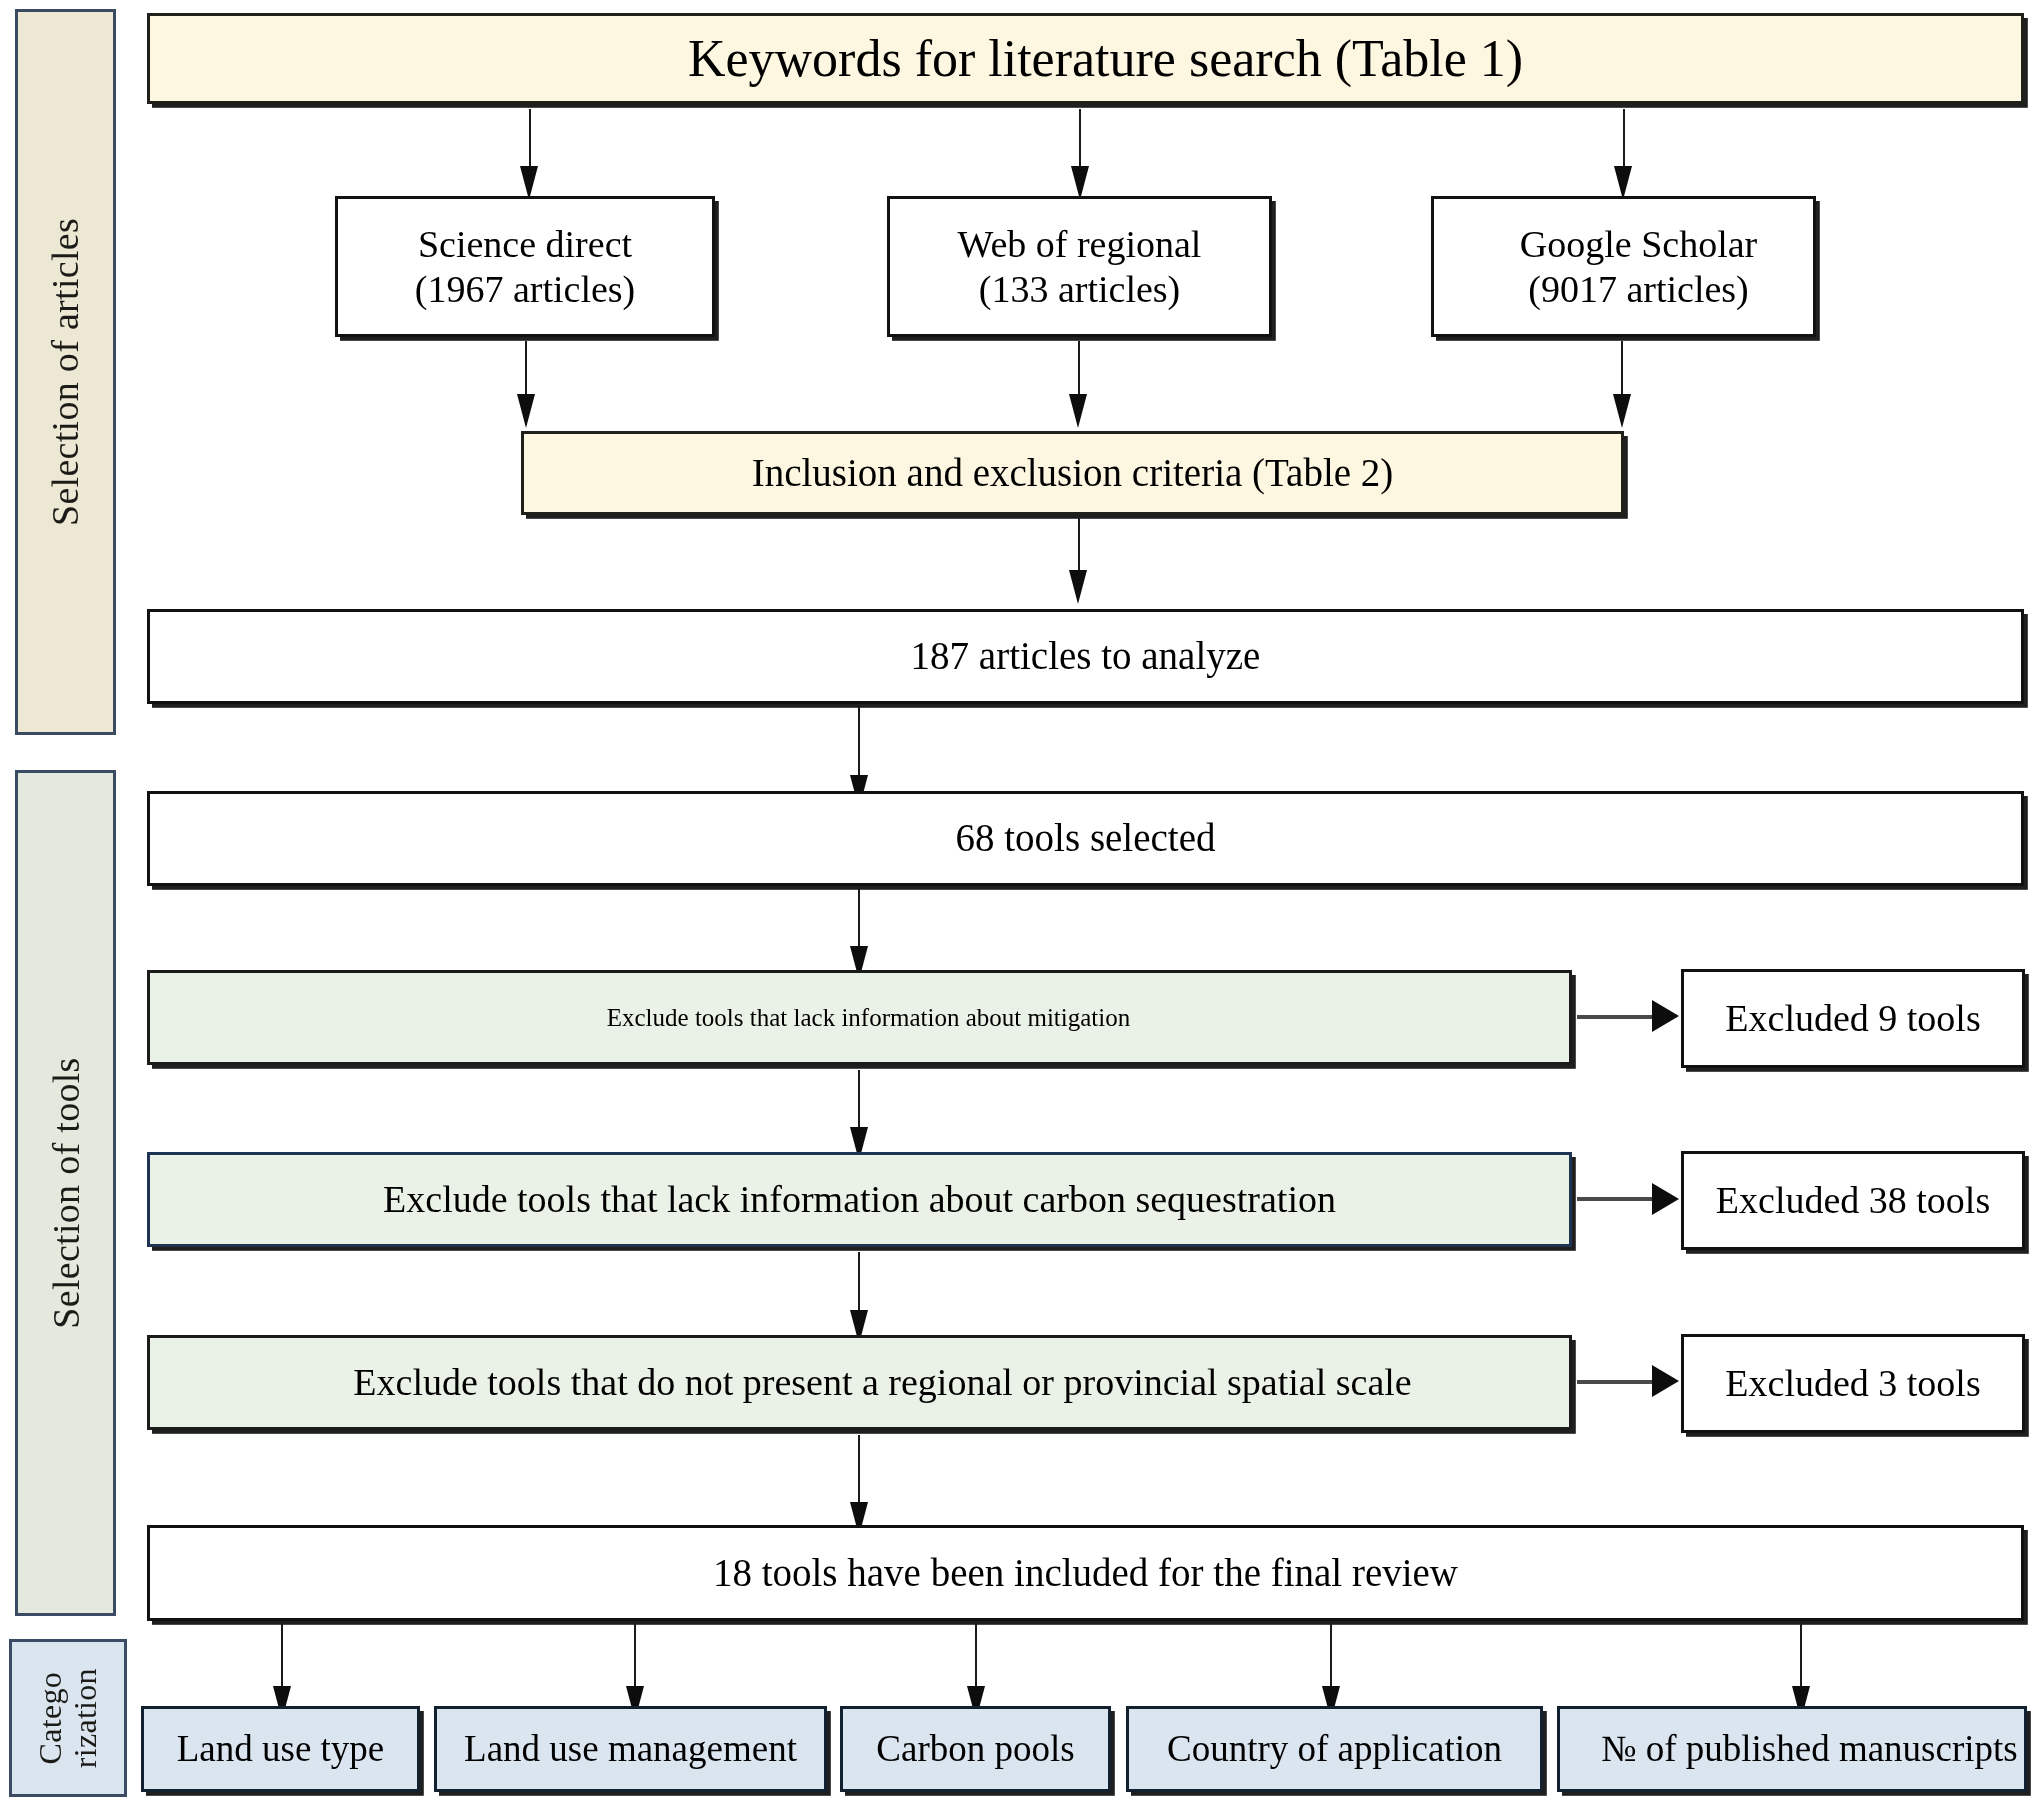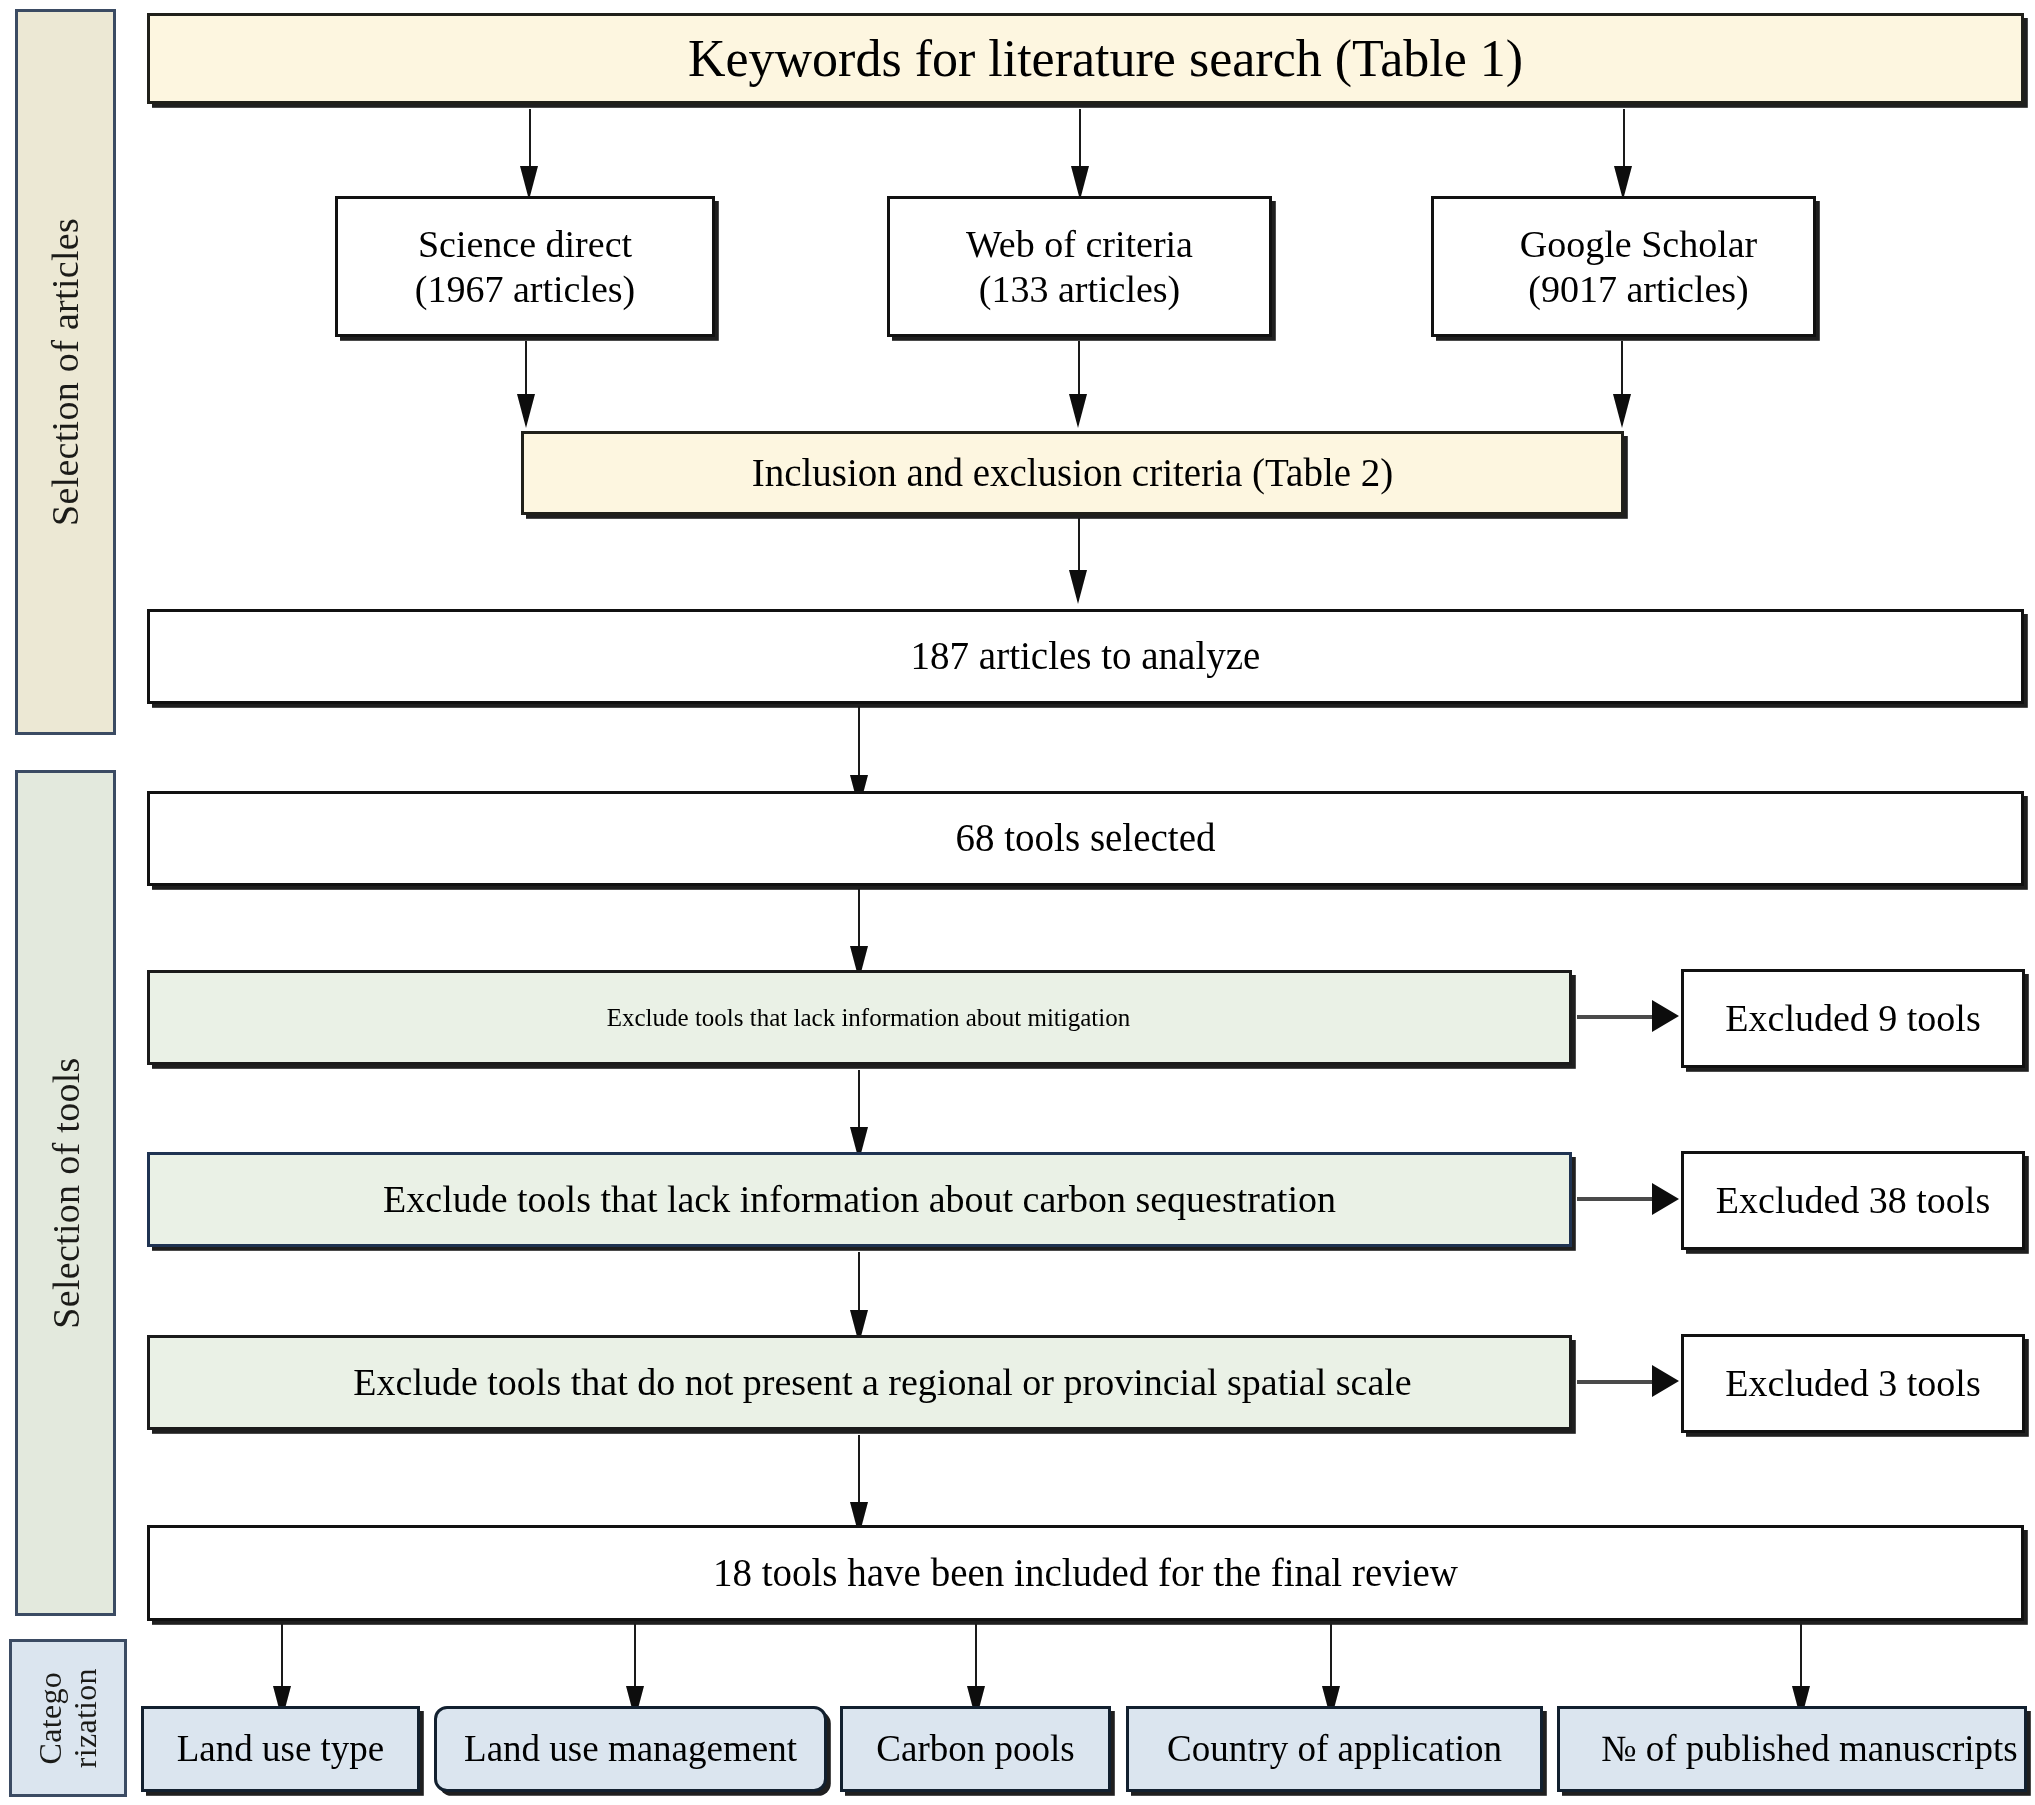--- a/index.html
+++ b/index.html
@@ -146,21 +146,21 @@
 
   <div class="node box-white sh" style="left:335px; top:196px; width:380px; height:141px; font-size:38px;">
     <span class="txt">
       <span>Science direct</span><br>
       <span>(1967 articles)</span>
     </span>
   </div>
 
   <div class="node box-white sh" style="left:887px; top:196px; width:385px; height:141px; font-size:38px;">
     <span class="txt">
-      <span>Web of criteria</span><br>
+      <span>Web of regional</span><br>
       <span>(133 articles)</span>
     </span>
   </div>
 
   <div class="node box-white sh" style="left:1431px; top:196px; width:385px; height:141px; font-size:38px;padding-left:30px;">
     <span class="txt">
       <span>Google Scholar</span><br>
       <span>(9017 articles)</span>
     </span>
   </div>
@@ -247,21 +247,21 @@
   <div class="vline" style="left:1330px; top:1624px; height:95px;"></div>
   <div class="arrow-down slim" style="left:1322px; top:1686px;"></div>
 
   <div class="vline" style="left:1800px; top:1624px; height:95px;"></div>
   <div class="arrow-down slim" style="left:1792px; top:1686px;"></div>
 
   <div class="node box-blue sh" style="left:141px; top:1706px; width:279px; height:86px; font-size:37px;">
     <span class="txt">Land use type</span>
   </div>
 
-  <div class="node box-blue sh" style="left:434px; top:1706px; width:393px; height:86px; font-size:37px;border-radius:13px;">
+  <div class="node box-blue sh" style="left:434px; top:1706px; width:393px; height:86px; font-size:37px;">
     <span class="txt">Land use management</span>
   </div>
 
   <div class="node box-blue sh" style="left:840px; top:1706px; width:271px; height:86px; font-size:37px;">
     <span class="txt">Carbon pools</span>
   </div>
 
   <div class="node box-blue sh" style="left:1126px; top:1706px; width:417px; height:86px; font-size:37px;">
     <span class="txt">Country of application</span>
   </div>

